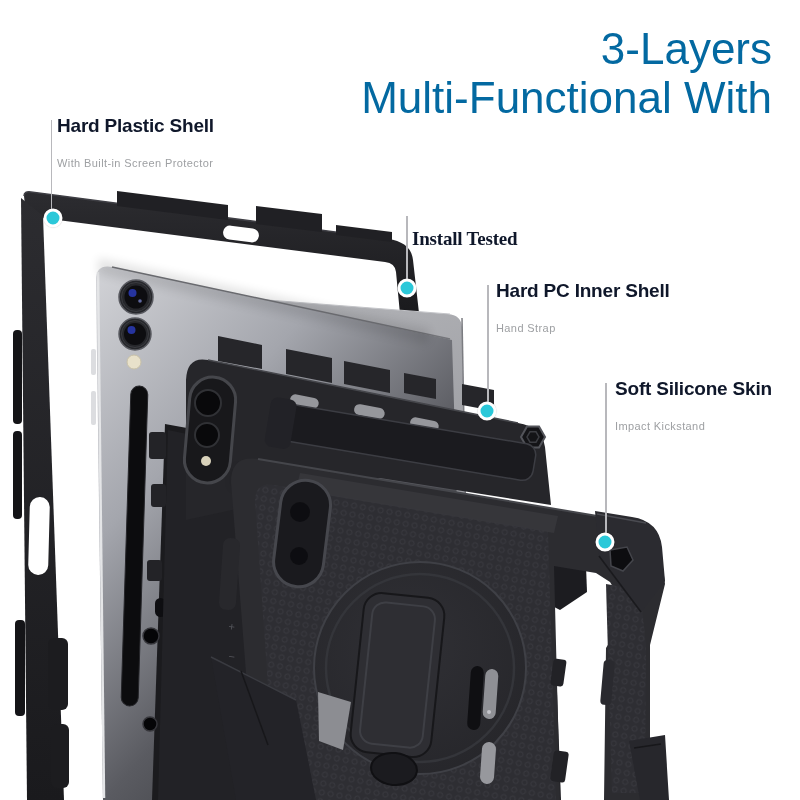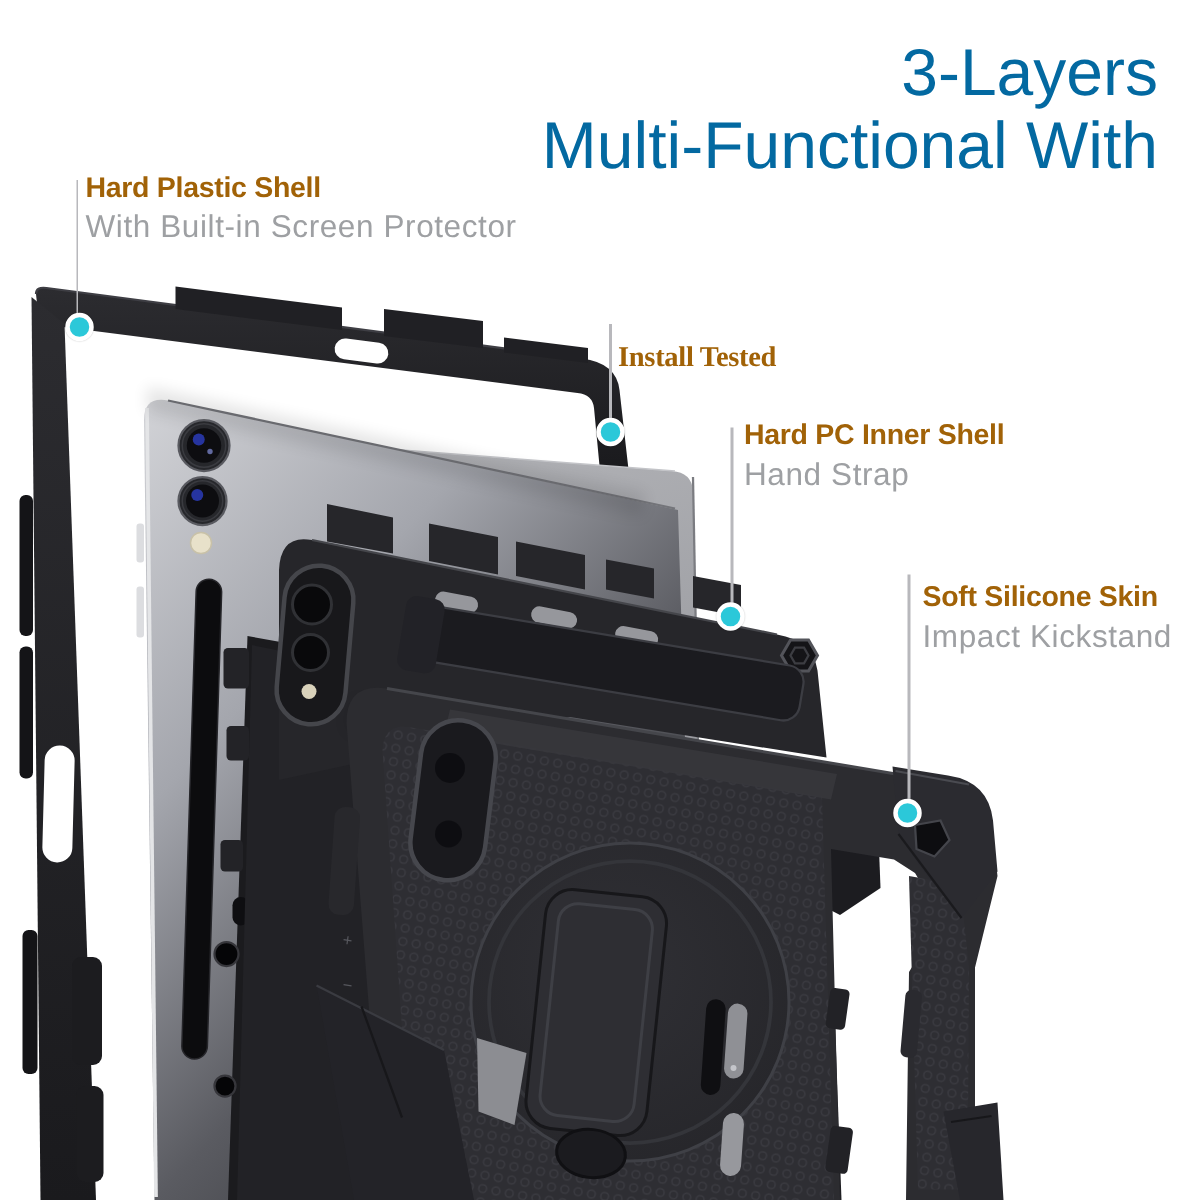--- a/index.html
+++ b/index.html
@@ -2,22 +2,22 @@
 <html><head>
 <meta charset="utf-8">
 <style>
   html,body{margin:0;padding:0;background:#ffffff;}
   .stage{position:relative;width:800px;height:800px;overflow:hidden;background:#ffffff;
          font-family:"Liberation Sans", sans-serif;}
   .stage svg{position:absolute;left:0;top:0;}
   .title{position:absolute;top:24px;right:28px;text-align:right;color:#0369a1;
          font-size:44px;line-height:49px;font-weight:400;letter-spacing:0px;white-space:nowrap;}
   .callout{position:absolute;white-space:nowrap;}
-  .callout .hd{font-size:19px;font-weight:bold;color:#a16207;letter-spacing:-0.2px;}
-  .callout .sub{font-size:21px;color:#9ea0a3;letter-spacing:0.4px;line-height:20px;margin-top:5px;}
+  .callout .hd{font-size:19px;font-weight:bold;color:#0f172a;letter-spacing:-0.2px;}
+  .callout .sub{font-size:11px;color:#9ea0a3;letter-spacing:0.4px;line-height:20px;margin-top:16px;}
   .cline{position:absolute;width:1.5px;background:#b8b8bc;}
   .cdot{position:absolute;width:13px;height:13px;border-radius:50%;background:#2bc8d9;
         border:3px solid #ffffff;transform:translate(-50%,-50%);box-shadow:0 0 1px rgba(0,0,0,.25);}
 </style>
 </head>
 <body>
 
 <div class="stage">
 
   <svg width="800" height="800" viewBox="0 0 800 800">
@@ -202,18 +202,18 @@
     <div class="hd">Install Tested</div>
   </div>
 
   <div class="callout" style="left:496px;top:280px;">
     <div class="hd">Hard PC Inner Shell</div>
     <div class="sub">
       <div>Hand Strap</div>
     </div>
   </div>
 
-  <div class="callout" style="left:615px;top:388px;">
+  <div class="callout" style="left:615px;top:378px;">
     <div class="hd">Soft Silicone Skin</div>
     <div class="sub">Impact Kickstand</div>
   </div>
 
 </div>
 
 </body></html>

